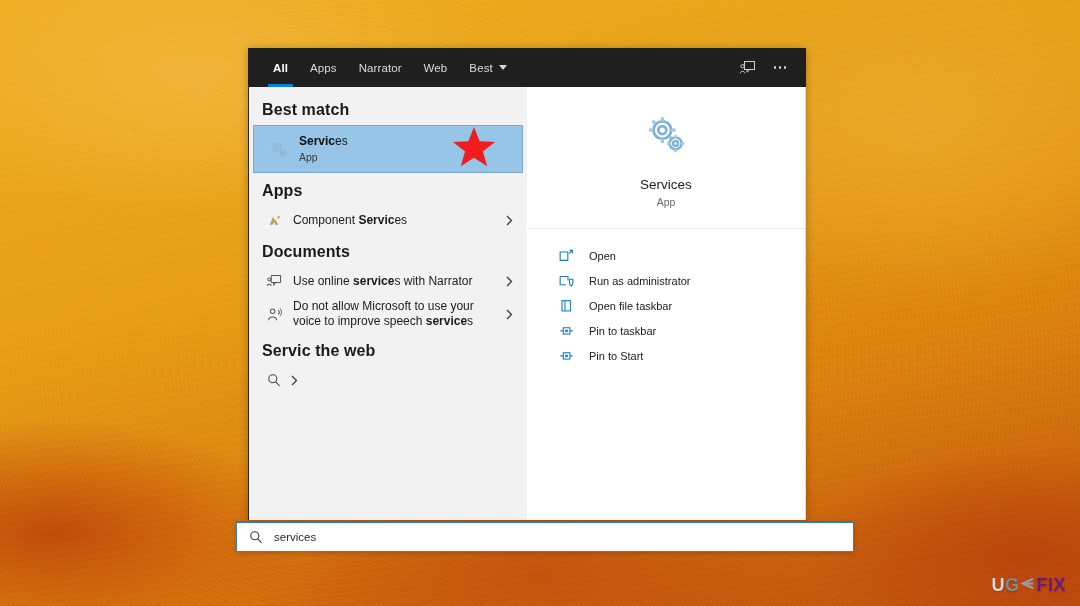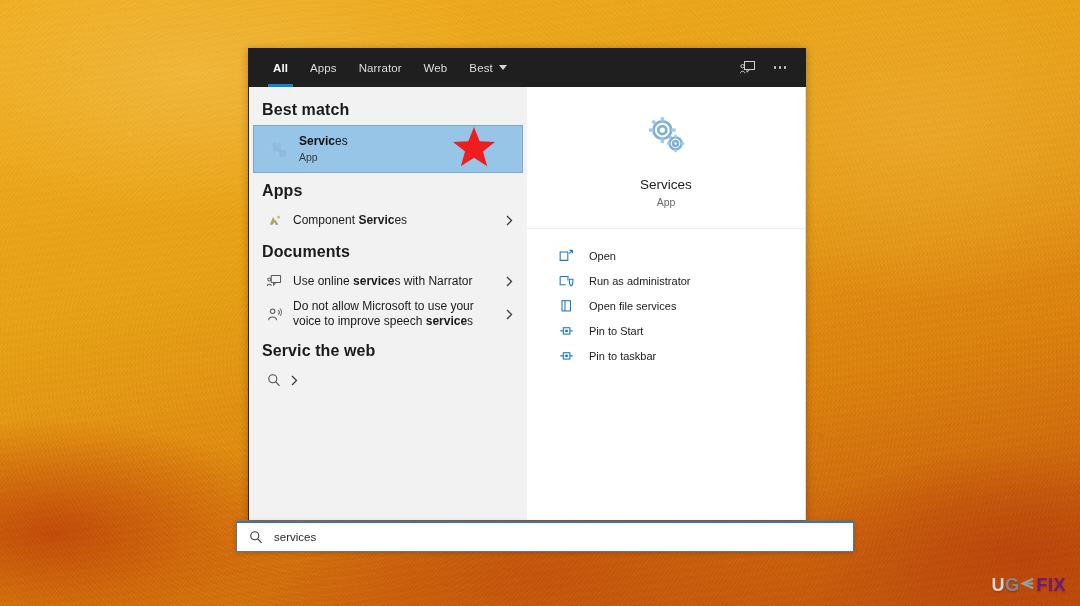--- a/index.html
+++ b/index.html
@@ -413,43 +413,43 @@
           <span class="action-label">Run as administrator</span>
         </div>
 
         <div class="action-row">
           <span class="action-icon">
             <svg width="15" height="14" viewBox="0 0 16 15">
               <rect x="3.2" y="1.8" width="9" height="11" fill="none" stroke="#1a7ac0" stroke-width="1.15"></rect>
               <path d="M6.4 1.8 L6.4 12.8" stroke="#1a7ac0" stroke-width="1.15" fill="none"></path>
             </svg>
           </span>
-          <span class="action-label">Open file services</span>
+          <span class="action-label">Open file taskbar</span>
+        </div>
+
+        <div class="action-row">
+          <span class="action-icon">
+            <svg width="15" height="14" viewBox="0 0 16 15">
+              <rect x="4.6" y="4" width="7" height="6.8" fill="none" stroke="#1a7ac0" stroke-width="1.15"></rect>
+              <path d="M1.4 7.4 L4.6 7.4 M11.6 7.4 L14.6 7.4" stroke="#1a7ac0" stroke-width="1.15" fill="none"></path>
+              <rect x="6.6" y="6.1" width="2.8" height="2.6" fill="#1a7ac0"></rect>
+            </svg>
+          </span>
+          <span class="action-label">Pin to taskbar</span>
         </div>
 
         <div class="action-row">
           <span class="action-icon">
             <svg width="15" height="14" viewBox="0 0 16 15">
               <rect x="4.6" y="4" width="7" height="6.8" fill="none" stroke="#1a7ac0" stroke-width="1.15"></rect>
               <path d="M1.4 7.4 L4.6 7.4 M11.6 7.4 L14.6 7.4" stroke="#1a7ac0" stroke-width="1.15" fill="none"></path>
               <rect x="6.6" y="6.1" width="2.8" height="2.6" fill="#1a7ac0"></rect>
             </svg>
           </span>
           <span class="action-label">Pin to Start</span>
-        </div>
-
-        <div class="action-row">
-          <span class="action-icon">
-            <svg width="15" height="14" viewBox="0 0 16 15">
-              <rect x="4.6" y="4" width="7" height="6.8" fill="none" stroke="#1a7ac0" stroke-width="1.15"></rect>
-              <path d="M1.4 7.4 L4.6 7.4 M11.6 7.4 L14.6 7.4" stroke="#1a7ac0" stroke-width="1.15" fill="none"></path>
-              <rect x="6.6" y="6.1" width="2.8" height="2.6" fill="#1a7ac0"></rect>
-            </svg>
-          </span>
-          <span class="action-label">Pin to taskbar</span>
         </div>
 
       </div>
     </div>
   </div>
 </div>
 
 <div id="search-field">
   <span class="sf-icon">
     <svg width="14" height="14" viewBox="0 0 15 15">

